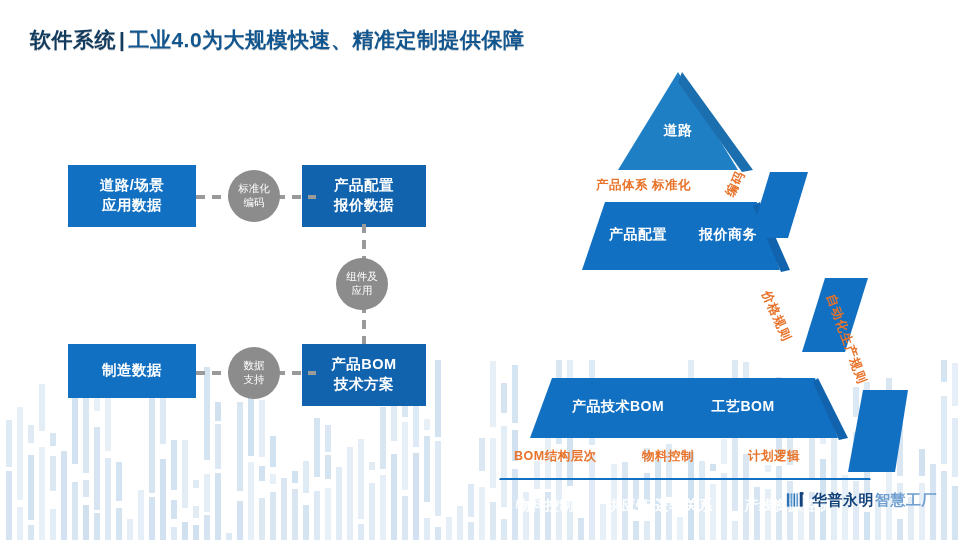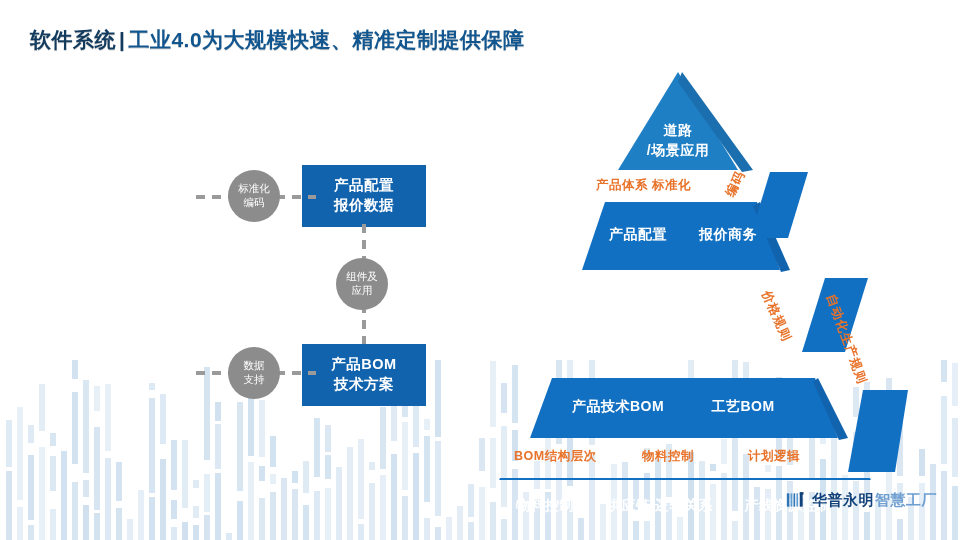--- a/index.html
+++ b/index.html
@@ -278,28 +278,39 @@
 
   <div id="header-band"></div>
   <div id="header-title">
     <span class="seg-a">软件系统</span><span class="bar">|</span><span class="seg-b">工业4.0为大规模快速、精准定制提供保障</span>
   </div>
 
   <div class="dashline-h" style="left:196px; top:195px; width:120px;"></div>
   <div class="dashline-v" style="left:362px; top:224px; height:120px;"></div>
   <div class="dashline-h" style="left:196px; top:371px; width:120px;"></div>
 
+  <div class="fbox" style="left:68px; top:165px; width:128px; height:62px;">
+    <div>
+      <div>道路/场景</div>
+      <div>应用数据</div>
+    </div>
+  </div>
 
   <div class="fbox dark" style="left:302px; top:165px; width:124px; height:62px;">
     <div>
       <div>产品配置</div>
       <div>报价数据</div>
     </div>
   </div>
 
+  <div class="fbox" style="left:68px; top:344px; width:128px; height:54px;">
+    <div>
+      <div>制造数据</div>
+    </div>
+  </div>
 
   <div class="fbox dark" style="left:302px; top:344px; width:124px; height:62px;">
     <div>
       <div>产品BOM</div>
       <div>技术方案</div>
     </div>
   </div>
 
   <div class="fcircle" style="left:228px; top:170px; width:52px; height:52px;">
     <div>
@@ -336,21 +347,20 @@
       <polygon points="348,318 378,378 369,380 343,322" fill="#1163ae"></polygon>
 
       <polygon points="30,418 400,418 425,472 6,472" fill="#1270c2"></polygon>
 
       <polygon points="300,112 338,112 318,178 280,178" fill="#1270c2"></polygon>
       <polygon points="355,218 398,218 375,292 332,292" fill="#1270c2"></polygon>
       <polygon points="393,330 438,330 425,412 378,412" fill="#1270c2"></polygon>
     </svg>
 
     <div class="ptext" style="left:158px; top:62px; width:100px;">道路</div>
-    <div class="ptext" style="left:148px; top:82px; width:120px;">/场景应用</div>
 
     <div class="ptext" style="left:128px; top:166px; width:80px;">产品配置</div>
     <div class="ptext" style="left:218px; top:166px; width:80px;">报价商务</div>
 
     <div class="ptext" style="left:88px; top:338px; width:120px;">产品技术BOM</div>
     <div class="ptext" style="left:228px; top:338px; width:90px;">工艺BOM</div>
 
     <div class="ptext small" style="left:30px; top:437px; width:90px;">物料控制</div>
     <div class="ptext small" style="left:120px; top:437px; width:140px;">供应链 逻辑关系</div>
     <div class="ptext small" style="left:258px; top:437px; width:120px;">产线资源控制</div>

